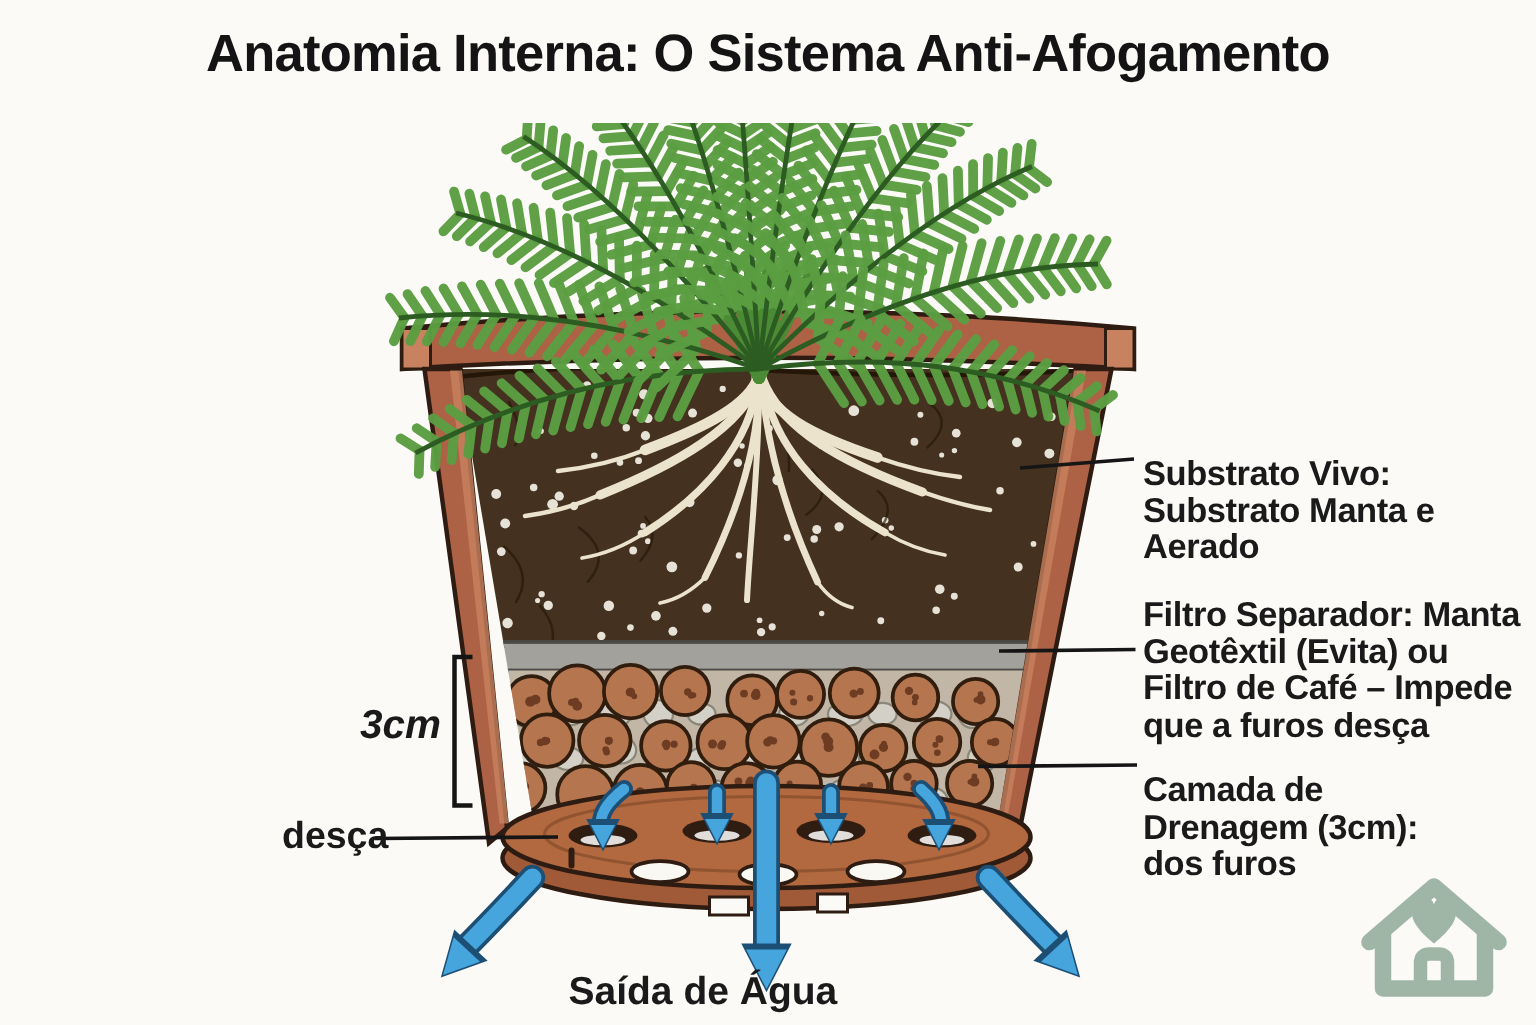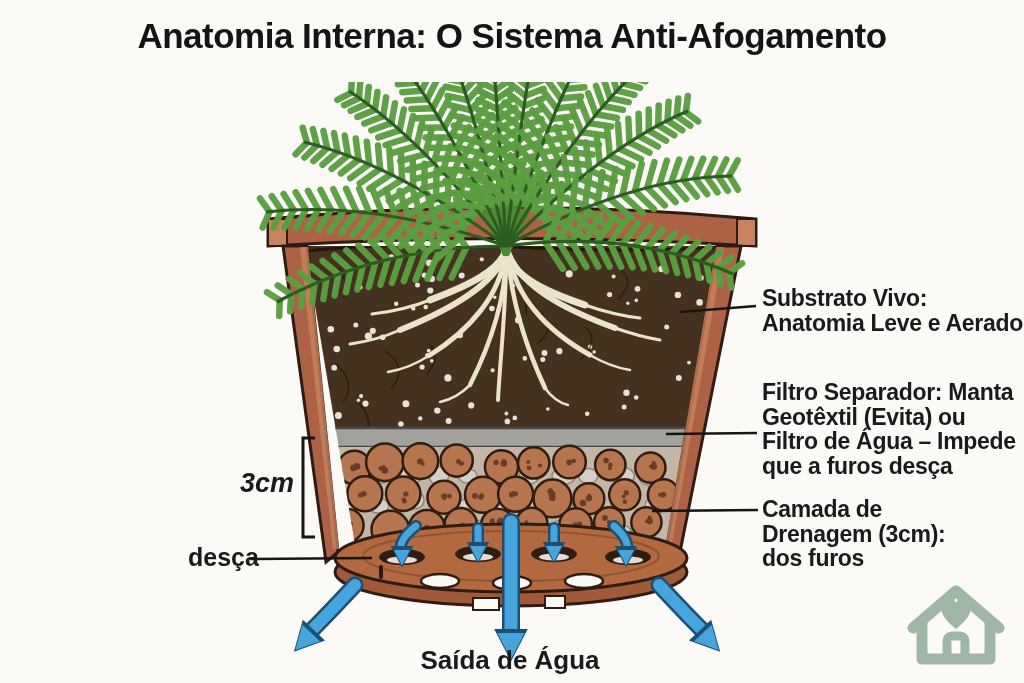--- a/index.html
+++ b/index.html
@@ -1,27 +1,27 @@
 <!DOCTYPE html>
 <html><head>
 <meta charset="utf-8">
 <style>
   html,body{margin:0;padding:0;}
   body{font-family:"Liberation Sans",sans-serif;background:#e8e8e8;}
   .page{position:relative;width:1024px;height:683px;overflow:hidden;background:#fbfaf7;}
   .page-title{position:absolute;left:0;right:0;top:16px;text-align:center;
     font-size:35px;font-weight:700;color:#141414;letter-spacing:-0.5px;}
   .callout{position:absolute;left:762px;width:262px;color:#1a1a1a;
-    font-size:23px;font-weight:700;line-height:24.6px;letter-spacing:-0.3px;}
+    font-size:23px;font-weight:700;line-height:24.6px;letter-spacing:-0.3px;margin-top:17px;}
   .callout-substrato{top:286px;}
   .callout-filtro{top:380px;}
   .callout-camada{top:497px;}
   .depth-label{position:absolute;left:240px;top:468px;font-size:27px;font-weight:700;color:#1a1a1a;font-style:italic;}
   .overflow-label{position:absolute;left:188px;top:543px;font-size:25px;font-weight:700;color:#1a1a1a;}
-  .outlet-label{position:absolute;left:379px;width:262px;top:645px;text-align:center;
+  .outlet-label{position:absolute;left:379px;width:262px;top:645px;
     font-size:26px;font-weight:700;color:#1a1a1a;}
   svg{position:absolute;left:0;top:0;}
 </style>
 </head>
 <body>
 
 <div class="page">
 
   <svg id="canvas" width="1024" height="683" viewBox="0 0 1024 683">
     <defs>
@@ -803,27 +803,27 @@
       <path d="M922,622 L922,659 L990,659 L990,622"></path>
       <path d="M947,659 L947,642 Q947,636 953,636 L959,636 Q965,636 965,642 L965,659" stroke-width="9"></path>
       <path d="M956,629 C945,620 939,612 942,604 C945,597 954,596 956,603 C958,596 967,597 970,604 C973,612 967,620 956,629 Z" fill="#9fb6a6" stroke="none"></path>
     </g>
   </svg>
 
   <div class="page-title">Anatomia Interna: O Sistema Anti-Afogamento</div>
 
   <div class="callout callout-substrato">
     <div>Substrato Vivo:</div>
-    <div>Anatomia Leve e Aerado</div>
+    <div>Substrato Manta e Aerado</div>
   </div>
 
   <div class="callout callout-filtro">
     <div>Filtro Separador: Manta</div>
     <div>Geotêxtil (Evita) ou</div>
-    <div>Filtro de Água – Impede</div>
+    <div>Filtro de Café – Impede</div>
     <div>que a furos desça</div>
   </div>
 
   <div class="callout callout-camada">
     <div>Camada de</div>
     <div>Drenagem (3cm):</div>
     <div>dos furos</div>
   </div>
 
   <div class="depth-label">3cm</div>

